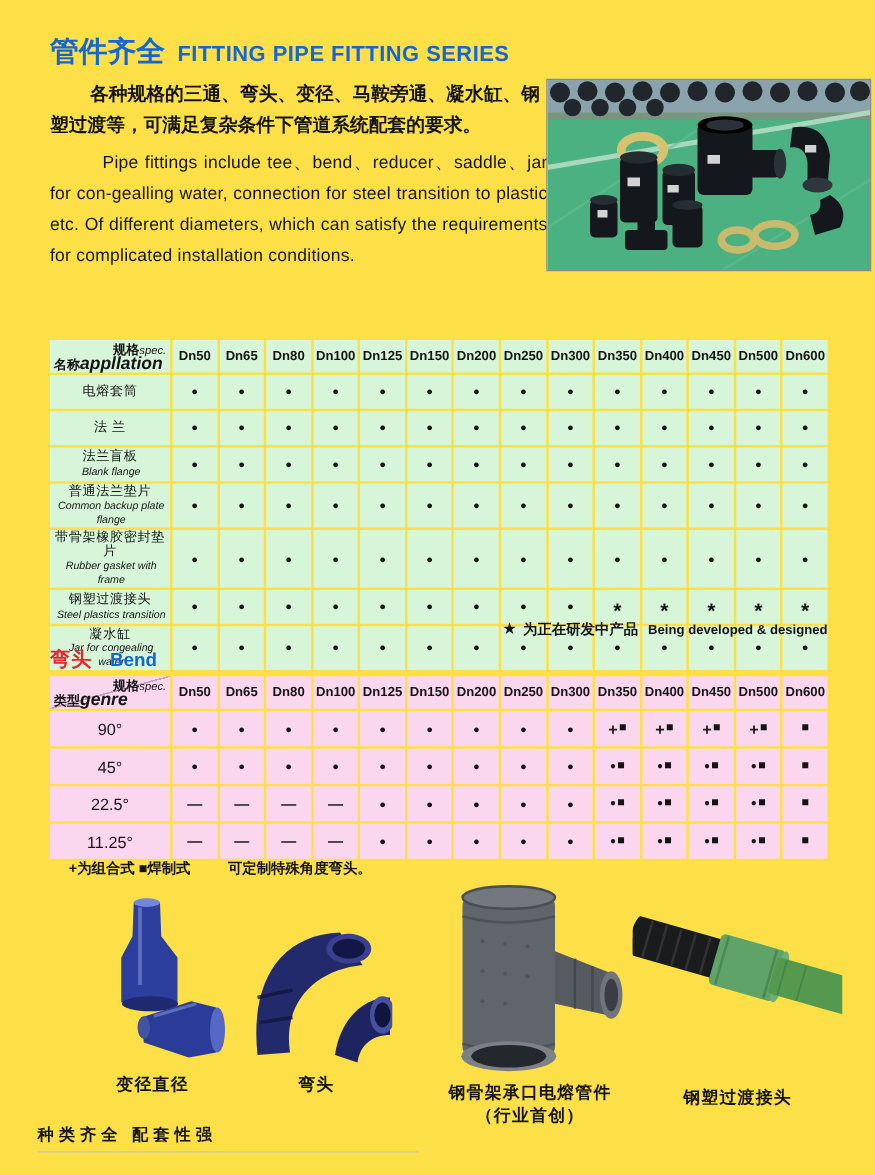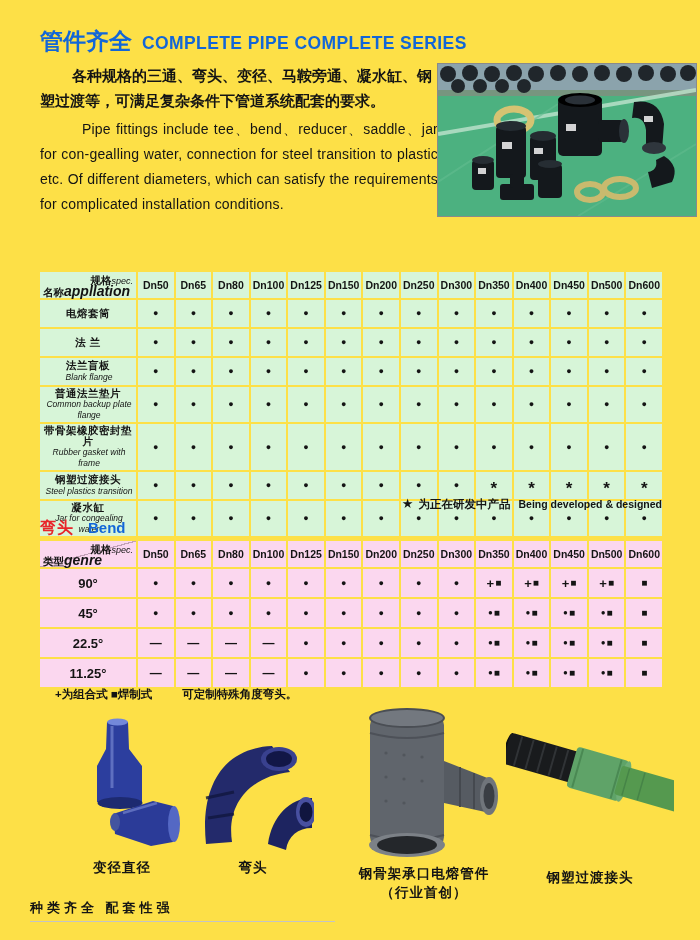--- a/index.html
+++ b/index.html
@@ -30,21 +30,21 @@
   .pink  .cell{background:var(--table-pink);}
   .colhead{font-size:10.5px;font-weight:bold;min-height:26px;}
   .corner{min-height:26px;
     background-image:linear-gradient(to bottom right,transparent 48.8%,#9db3a6 48.8%,#9db3a6 51.2%,transparent 51.2%);}
   .pink .corner{background-image:linear-gradient(to bottom right,transparent 48.8%,#c2a0b6 48.8%,#c2a0b6 51.2%,transparent 51.2%);}
   .c-spec{position:absolute;top:1px;right:3px;line-height:11px;}
   .c-name{position:absolute;bottom:1px;left:3px;line-height:10px;}
   .c-spec b{font-size:10.5px;} .c-spec i{font-size:9px;}
   .c-name b{font-size:10.5px;margin-top:48px;} .c-name i{font-size:14px;font-weight:bold;}
   .rowlab{padding:1px 2px;line-height:11px;flex-wrap:wrap;}
-  .l-zh{font-size:10.5px;font-weight:bold;letter-spacing:.5px;}
+  .l-zh{font-size:10.5px;font-weight:normal;letter-spacing:.5px;}
   .l-en{font-size:8.5px;font-style:italic;margin-left:2px;}
   .pink .l-zh{font-size:13px;letter-spacing:0;}
   .pink .cell{min-height:26px;}
   
   .sy-dot{font-size:9px;line-height:1;}
   .sy-dot2{font-size:8px;line-height:1;margin-right:1px;}
   .sy-star{font-size:17px;font-weight:bold;line-height:1;position:relative;top:3px;}
   .sy-dash{font-size:12px;font-weight:bold;line-height:1;}
   .sy-sq{font-size:10px;line-height:1;}
   .sy-plus{font-size:13px;font-weight:bold;line-height:1;margin-right:1px;}
@@ -74,21 +74,21 @@
   #slogan{left:30px;top:899px;font-size:13px;font-weight:bold;letter-spacing:4px;}
   #footer-line{left:30px;top:921px;width:305px;border-top:1px solid #c4c4c4;height:0;}
 </style>
 </head>
 <body>
 
 <div id="page">
 
   <div class="abs main-title">
     <span class="t-zh">管件齐全</span>
-    <span class="t-en">COMPLETE PIPE COMPLETE SERIES</span>
+    <span class="t-en">FITTING PIPE FITTING SERIES</span>
   </div>
 
   <div class="abs intro-zh">各种规格的三通、弯头、变径、马鞍旁通、凝水缸、钢塑过渡等，可满足复杂条件下管道系统配套的要求。</div>
   <div class="abs intro-en">Pipe fittings include tee、bend、reducer、saddle、jar for con-gealling water, connection for steel transition to plastic etc. Of different diameters, which can satisfy the requirements for complicated installation conditions.</div>
 
   <div class="abs photo" id="photo-main">
     <svg width="258" height="152" viewBox="0 0 258 152">
       <rect width="258" height="152" fill="#4cb180"></rect>
       <rect width="258" height="30" fill="#8ba3ac"></rect>
       <rect y="26" width="258" height="6" fill="#77957f"></rect>

